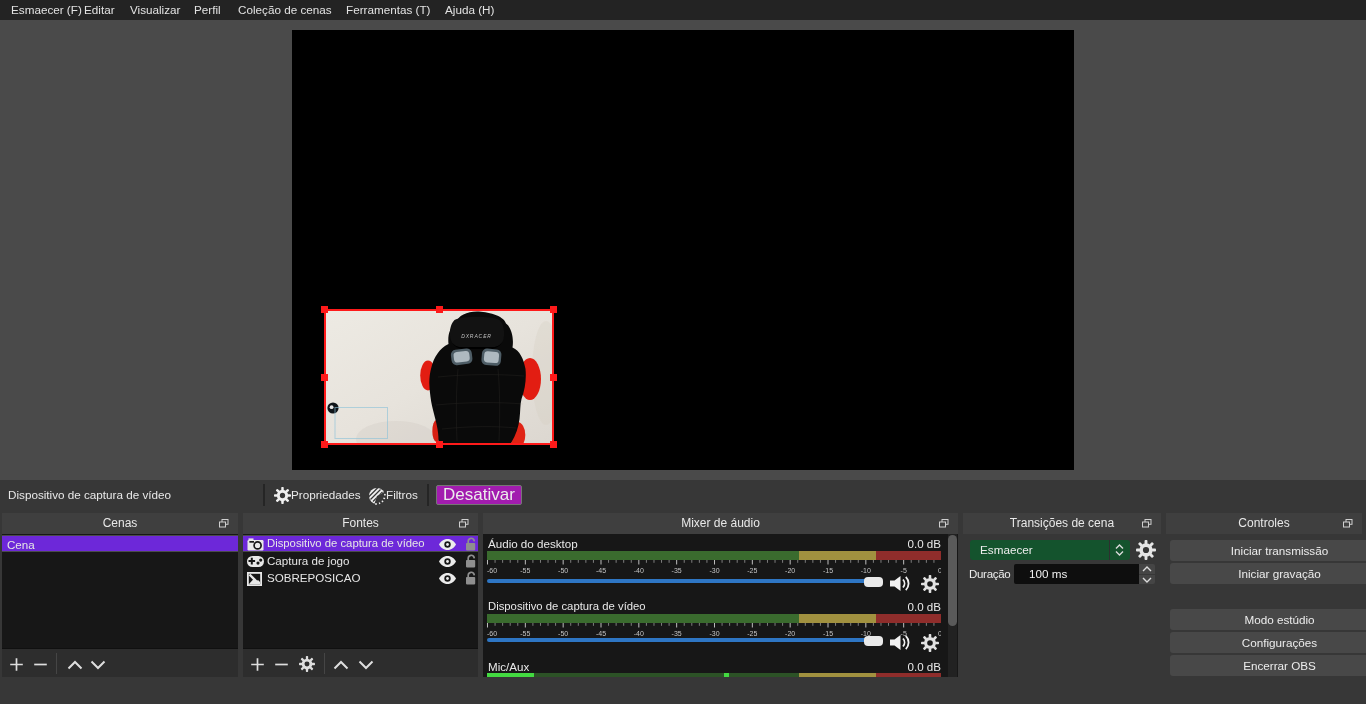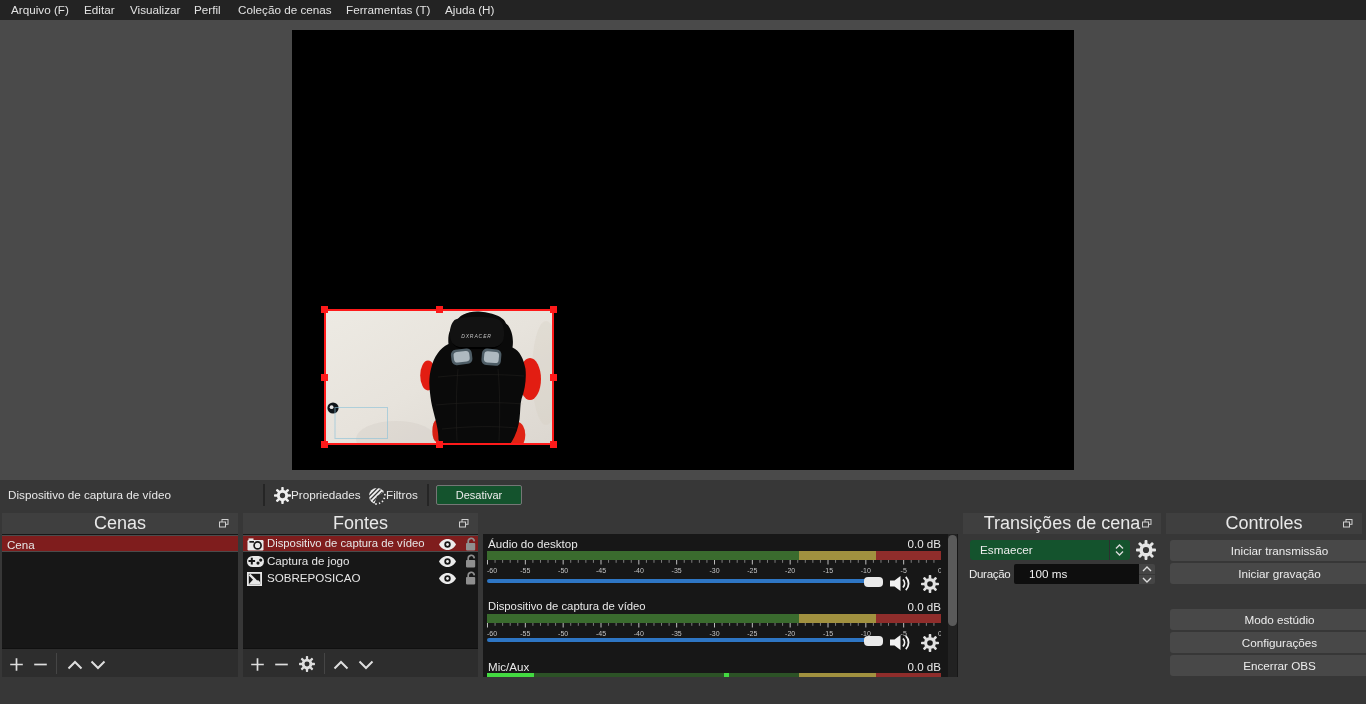--- a/index.html
+++ b/index.html
@@ -16,41 +16,41 @@
   #cap { position:absolute; left:32px; top:279px; width:230px; height:136px; }
   #capimg { position:absolute; left:2px; top:2px; width:226px; height:132px; }
   #capborder { position:absolute; left:0; top:0; width:230px; height:136px; border:2px solid #fe1a1a; }
   .hnd { position:absolute; width:7px; height:7px; background:#fe1a1a; }
   
   #docks { position:absolute; left:0; top:480px; width:1366px; height:224px; background:#373737; }
   #srctoolbar { position:absolute; left:0; top:1px; width:1366px; height:29px; }
   .vsep { position:absolute; width:2px; background:#252525; }
   .panel { position:absolute; top:33px; height:164px; }
   .phead { position:absolute; left:0; top:0; width:100%; height:21px; background:#3f3f3f;
-           text-align:center; font-size:18px; color:#e8e8e8; line-height:21px; }
+           text-align:center; font-size:12px; color:#e8e8e8; line-height:21px; }
   .pop { position:absolute; right:9px; top:6px; }
   .plist { position:absolute; left:0; top:21px; width:100%; background:#171717; }
   .pfoot { position:absolute; left:0; bottom:0; width:100%; height:29px; background:#2d2d2d; border-top:1px solid #101010; }
   .row { position:absolute; left:0; width:100%; height:17px; font-size:11.6px; color:#e6e6e6; line-height:17px; }
-  .rowsel { background:#7f1d1d; border-top:1px solid #4b4b4b; border-bottom:1px solid #4b4b4b; }
+  .rowsel { background:#6d28d9; border-top:1px solid #4b4b4b; border-bottom:1px solid #4b4b4b; }
   .btn { position:absolute; left:4px; width:219px; height:21px; background:#484848; border-radius:3px;
          text-align:center; font-size:11.7px; color:#ececec; line-height:21px; }
   .mlabel { position:absolute; font-size:11.6px; color:#e8e8e8; }
   .mdb { position:absolute; right:17px; font-size:11.6px; color:#e8e8e8; }
   .meter { position:absolute; left:4px; width:454px; height:9px; }
   .slider { position:absolute; left:4px; width:380px; height:4px; background:#2e76c4; border-radius:2px; }
   .shandle { position:absolute; width:19px; height:10px; background:#e9e9e9; border-radius:4px; }
   #statusbar { position:absolute; left:0; top:197px; width:1366px; height:27px; background:#373737; }
   #statusbar span { position:absolute; font-size:11.7px; color:#d8d8d8; top:7px; }
 </style>
 </head>
 <body>
 <div id="root">
   <div id="menubar">
-    <span style="left:11px">Arquivo (F)</span>
+    <span style="left:11px">Esmaecer (F)</span>
     <span style="left:84px">Editar</span>
     <span style="left:130px">Visualizar</span>
     <span style="left:194px">Perfil</span>
     <span style="left:238px">Coleção de cenas</span>
     <span style="left:346px">Ferramentas (T)</span>
     <span style="left:445px">Ajuda (H)</span>
   </div>
   <div id="main">
     <div id="canvas">
       <div id="cap">
@@ -134,21 +134,21 @@
               <line x1="2.5" y1="12.5" x2="12.5" y2="2.5"></line>
               <line x1="5" y1="14.5" x2="14.5" y2="5"></line>
             </g>
           </g>
           <path d="M16.4 10.8 A7.6 7.6 0 0 1 10.5 16.5" stroke="#ececec" stroke-width="1.8" stroke-dasharray="1.3 2.1" fill="none"></path>
           <circle cx="16.9" cy="7.7" r="0.9" fill="#ececec"></circle>
           <circle cx="8" cy="17" r="0.9" fill="#ececec"></circle>
         </svg>
       <span style="position:absolute;left:386px;top:7px;font-size:11.7px;color:#e8e8e8">Filtros</span>
       <div class="vsep" style="left:427px;top:3px;height:22px"></div>
-      <div style="position:absolute;left:436px;top:4px;width:86px;height:20px;background:#14532d;border:1px solid #767676;border-radius:2px;text-align:center;line-height:18px;font-size:11px;color:#ececec">Desativar</div>
+      <div style="position:absolute;left:436px;top:4px;width:86px;height:20px;background:#a21caf;border:1px solid #767676;border-radius:2px;text-align:center;line-height:18px;font-size:17px;color:#ececec">Desativar</div>
     </div>
     <div class="panel" id="p-cenas" style="left:2px;width:236px">
       <div class="phead">Cenas
         <svg class="pop" width="10" height="9" viewBox="0 0 10 9">
             <rect x="3" y="0.5" width="6" height="4.8" fill="none" stroke="#cfcfcf"></rect>
             <rect x="0.5" y="3" width="6" height="5" fill="#3f3f3f" stroke="#cfcfcf"></rect>
           </svg>
       </div>
       <div class="plist" style="height:114px">
         <div class="row rowsel" style="top:1px;padding-left:5px">Cena</div>
@@ -250,20 +250,26 @@
         <div class="vsep" style="left:81px;top:4px;height:21px;width:1px;background:#454545"></div>
         <svg style="position:absolute;left:90px;top:11px" width="16" height="10" viewBox="0 0 16 10">
             <path d="M1.5 8.5L8 2l6.5 6.5" stroke="#dedede" stroke-width="2" fill="none"></path>
           </svg>
         <svg style="position:absolute;left:115px;top:11px" width="16" height="10" viewBox="0 0 16 10">
             <path d="M1.5 1.5L8 8l6.5-6.5" stroke="#dedede" stroke-width="2" fill="none"></path>
           </svg>
       </div>
     </div>
     <div class="panel" id="p-mixer" style="left:483px;width:475px">
+      <div class="phead">Mixer de áudio
+        <svg class="pop" width="10" height="9" viewBox="0 0 10 9">
+            <rect x="3" y="0.5" width="6" height="4.8" fill="none" stroke="#cfcfcf"></rect>
+            <rect x="0.5" y="3" width="6" height="5" fill="#3f3f3f" stroke="#cfcfcf"></rect>
+          </svg>
+      </div>
       <div class="plist" style="height:143px;overflow:hidden">
         <span class="mlabel" style="left:5px;top:3px">Áudio do desktop</span>
         <span class="mdb" style="top:3px">0.0 dB</span>
         <div class="meter" style="top:17px;background:linear-gradient(to right,#3a6b2e 0,#3a6b2e 68.8%,#a1913f 68.8%,#a1913f 85.6%,#8f2d2b 85.6%,#8f2d2b 100%)"></div>
         <svg style="position:absolute;left:4px;top:26px" width="454" height="15" viewBox="0 0 454 15">
             <line x1="0.5" y1="0" x2="0.5" y2="4.5" stroke="#d0d0d0" stroke-width="1" opacity="0.9"></line>
             <line x1="8.07" y1="0" x2="8.07" y2="2.8" stroke="#d0d0d0" stroke-width="1" opacity="0.55"></line>
             <line x1="15.63" y1="0" x2="15.63" y2="2.8" stroke="#d0d0d0" stroke-width="1" opacity="0.55"></line>
             <line x1="23.2" y1="0" x2="23.2" y2="2.8" stroke="#d0d0d0" stroke-width="1" opacity="0.55"></line>
             <line x1="30.77" y1="0" x2="30.77" y2="2.8" stroke="#d0d0d0" stroke-width="1" opacity="0.55"></line>

